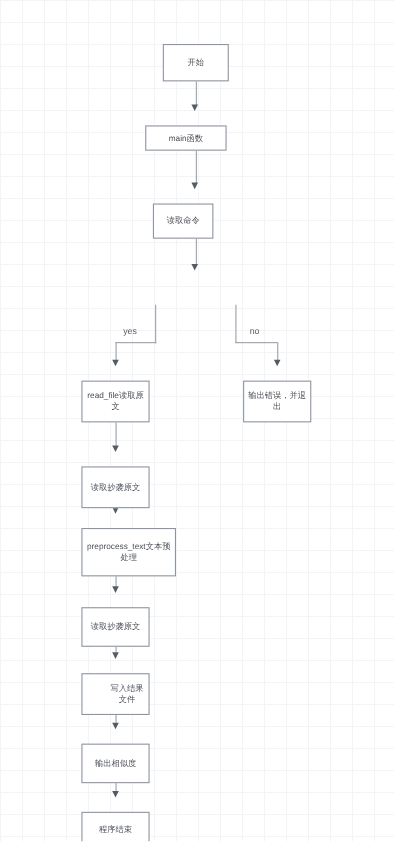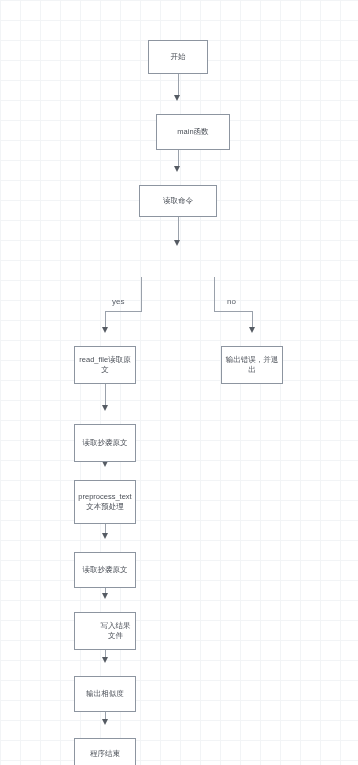--- a/index.html
+++ b/index.html
@@ -131,42 +131,42 @@
   <div class="edge-line v-line" style="left:104.5px; top:638px; height:19px;"></div>
   <div class="arrow-head" style="left:101.5px; top:657px;"></div>
 
   <div class="edge-line v-line" style="left:104.5px; top:700px; height:19px;"></div>
   <div class="arrow-head" style="left:101.5px; top:719px;"></div>
 
   <div class="node" style="left:148px; top:28px; width:60px; height:34px;">
     <span class="node-label">开始</span>
   </div>
 
-  <div class="node" style="left:156px; top:102px; width:74px; height:36px;">
+  <div class="node" style="left:132px; top:102px; width:74px; height:23px;">
     <span class="node-label">main函数</span>
   </div>
 
-  <div class="node" style="left:139px; top:173px; width:78px; height:32px;">
+  <div class="node" style="left:139px; top:173px; width:55px; height:32px;">
     <span class="node-label">读取命令</span>
   </div>
 
 
   <div class="node" style="left:74px; top:334px; width:62px; height:38px;">
     <span class="node-label">read_file读取原文</span>
   </div>
 
   <div class="node" style="left:74px; top:412px; width:62px; height:38px;">
     <span class="node-label">读取抄袭原文</span>
   </div>
 
   <div class="node" style="left:221px; top:334px; width:62px; height:38px;">
     <span class="node-label">输出错误，并退出</span>
   </div>
 
-  <div class="node" style="left:74px; top:468px; width:62px; height:44px;">
+  <div class="node" style="left:74px; top:468px; width:86px; height:44px;">
     <span class="node-label">preprocess_text文本预处理</span>
   </div>
 
   <div class="node" style="left:74px; top:540px; width:62px; height:36px;">
     <span class="node-label">读取抄袭原文</span>
   </div>
 
   <div class="node" style="left:74px; top:600px; width:62px; height:38px;padding-left:24px;">
     <span class="node-label">写入结果文件</span>
   </div>

